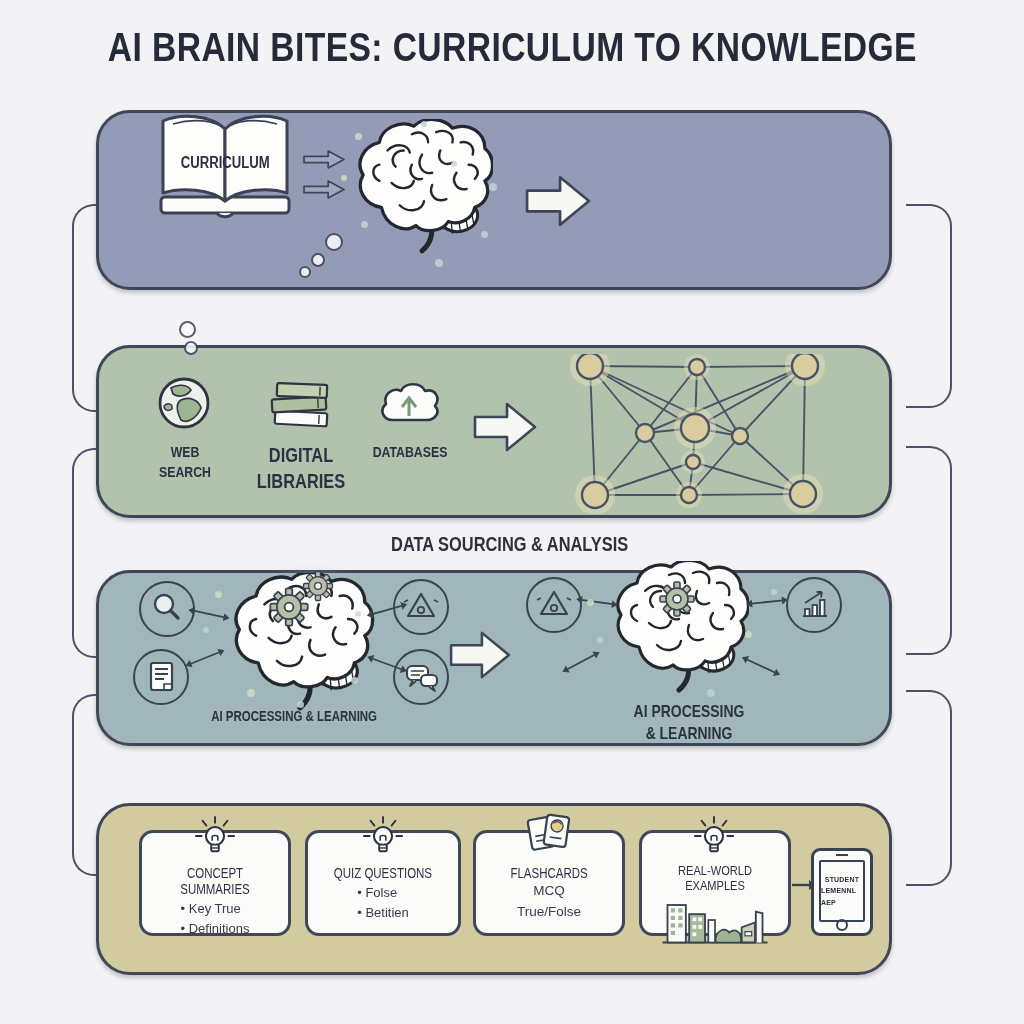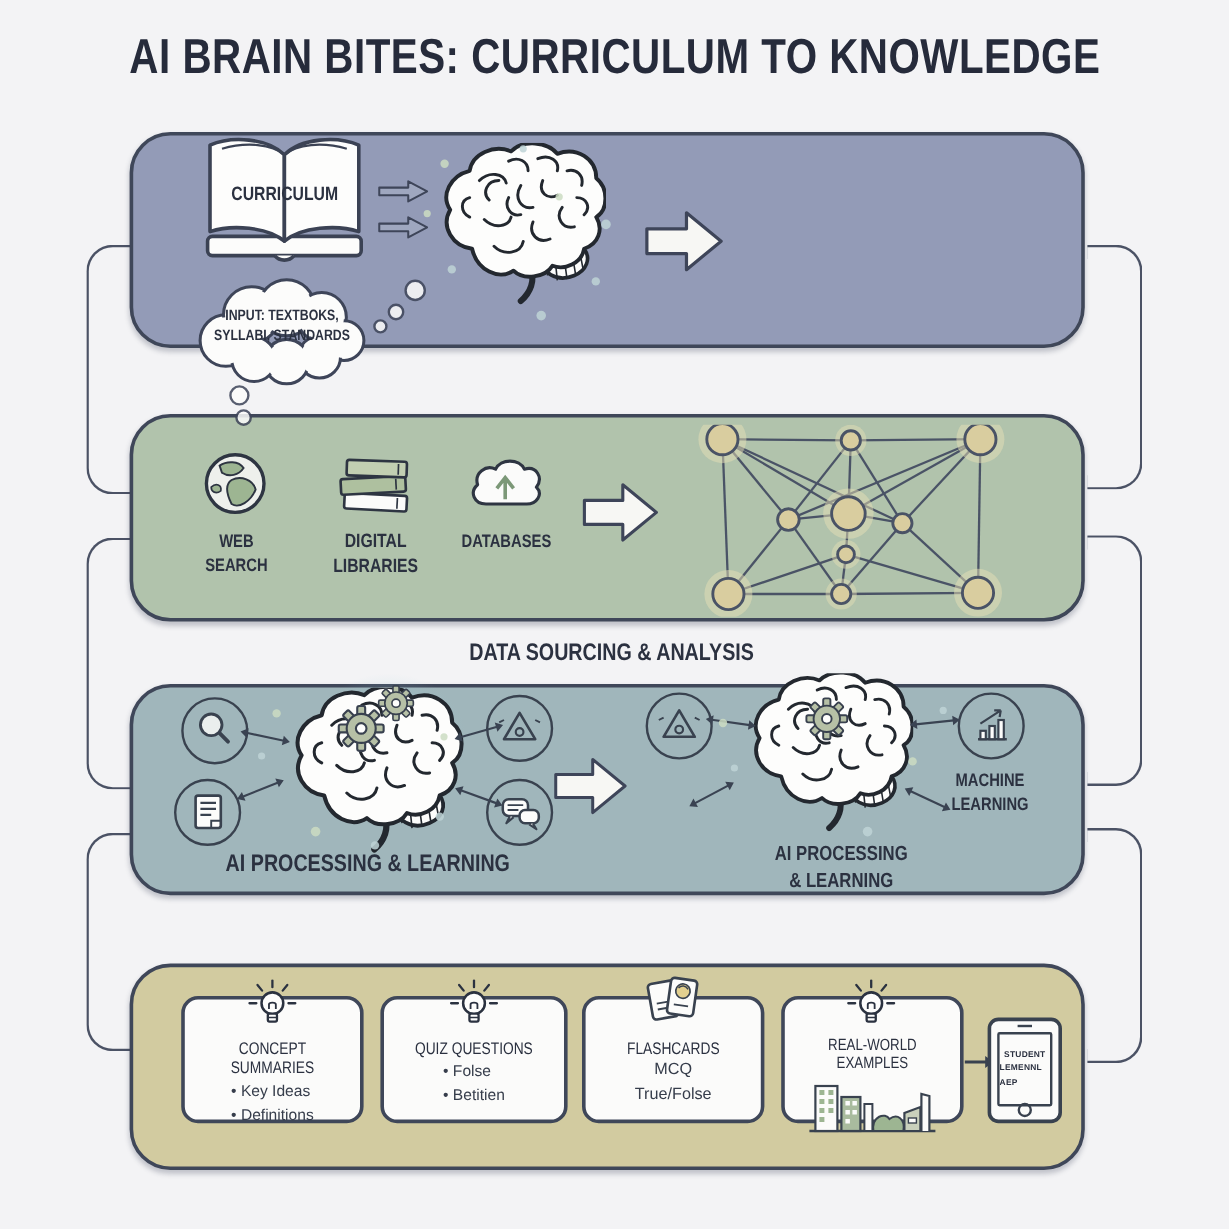--- a/index.html
+++ b/index.html
@@ -1,19 +1,19 @@
 <!DOCTYPE html>
 <html><head>
 <meta charset="utf-8">
 <style>
   html,body{margin:0;padding:0;}
   body{width:1024px;height:1024px;position:relative;background:#f3f3f5;
        font-family:"Liberation Sans", sans-serif;color:#2b3140;overflow:hidden;}
   .abs{position:absolute;}
-  .band{position:absolute;left:108px;width:796px;border:3px solid #3f4759;
+  .band{position:absolute;left:96px;width:796px;border:3px solid #3f4759;
         border-radius:34px;box-sizing:border-box;box-shadow:0 3px 4px rgba(60,70,90,.28);}
   .bracket{position:absolute;border:2.5px solid #4b5265;box-sizing:border-box;background:transparent;}
   .bracket.l{border-right:none;border-radius:22px 0 0 22px;left:72px;width:44px;}
   .bracket.r{border-left:none;border-radius:0 22px 22px 0;left:906px;width:46px;}
   .lbl{font-weight:bold;color:#2b3140;text-align:center;line-height:1.3;}
   .cond{transform:scaleX(.82);transform-origin:center;}
   .dot{position:absolute;border-radius:50%;opacity:.85;}
   .circ{position:absolute;width:52px;height:52px;border:2.6px solid #39424f;border-radius:50%;
         display:flex;align-items:center;justify-content:center;}
   .splash{position:absolute;border-radius:50%;
@@ -232,50 +232,41 @@
 
   <div class="dot" style="left:256px;top:20px;width:7px;height:7px;background:#cbdcc2;"></div>
   <div class="dot" style="left:322px;top:8px;width:6px;height:6px;background:#bed4d6;"></div>
   <div class="dot" style="left:352px;top:48px;width:6px;height:6px;background:#cbdcc2;"></div>
   <div class="dot" style="left:390px;top:70px;width:8px;height:8px;background:#bed4d6;"></div>
   <div class="dot" style="left:382px;top:118px;width:7px;height:7px;background:#bed4d6;"></div>
   <div class="dot" style="left:336px;top:146px;width:8px;height:8px;background:#bed4d6;"></div>
   <div class="dot" style="left:262px;top:108px;width:7px;height:7px;background:#bed4d6;"></div>
   <div class="dot" style="left:242px;top:62px;width:6px;height:6px;background:#cbdcc2;"></div>
 
-  <div class="abs" style="left:46px;top:116px;width:156px;height:94px;z-index:6;">
-    <svg class="abs" style="left:0;top:0;width:156px;height:94px;">
-        <use href="#cloudSym"></use>
-      </svg>
-    <div class="abs lbl" style="left:0;top:26px;width:156px;font-size:12.5px;">
-      <div class="cond">INPUT: TEXTBOKS,</div>
-      <div class="cond">SYLLABI, STANDARDS</div>
-    </div>
-  </div>
 
   <div class="dot" style="left:226px;top:120px;width:14px;height:14px;background:#fcfcfb;border:2.4px solid #3e4559;z-index:6;"></div>
   <div class="dot" style="left:212px;top:140px;width:10px;height:10px;background:#fcfcfb;border:2.2px solid #3e4559;z-index:6;"></div>
   <div class="dot" style="left:200px;top:153px;width:8px;height:8px;background:#fcfcfb;border:2px solid #3e4559;z-index:6;"></div>
 
   <div class="dot" style="left:80px;top:208px;width:13px;height:13px;background:#fcfcfb;border:2.4px solid #3e4559;z-index:6;"></div>
   <div class="dot" style="left:85px;top:228px;width:10px;height:10px;background:#fcfcfb;border:2.2px solid #3e4559;z-index:6;"></div>
 </div>
 
 <div class="band" style="top:345px;height:173px;background:#b1c3ac;">
   <svg class="abs" style="left:58px;top:28px;width:54px;height:54px;">
       <use href="#globeSym"></use>
     </svg>
   <div class="abs lbl" style="left:38px;top:94px;width:96px;font-size:15px;">
     <div class="cond">WEB</div>
     <div class="cond">SEARCH</div>
   </div>
   <svg class="abs" style="left:170px;top:24px;width:64px;height:60px;">
       <use href="#booksSym"></use>
     </svg>
-  <div class="abs lbl" style="left:146px;top:94px;width:112px;font-size:16px;">
+  <div class="abs lbl" style="left:146px;top:94px;width:112px;font-size:20px;">
     <div class="cond">DIGITAL</div>
     <div class="cond">LIBRARIES</div>
   </div>
   <svg class="abs" style="left:280px;top:32px;width:60px;height:46px;">
       <use href="#cloudDbSym"></use>
     </svg>
   <div class="abs lbl" style="left:258px;top:94px;width:106px;font-size:15px;">
     <div class="cond">DATABASES</div>
   </div>
   <svg class="abs" style="left:374px;top:52px;width:64px;height:54px;">
@@ -413,25 +404,21 @@
   <svg class="thin-arrow" style="left:460px;top:84px;transform:rotate(-28deg);">
       <use href="#thinArrowSym"></use>
     </svg>
   <svg class="thin-arrow" style="left:646px;top:24px;transform:rotate(-6deg);">
       <use href="#thinArrowSym"></use>
     </svg>
   <svg class="thin-arrow" style="left:640px;top:88px;transform:rotate(25deg);">
       <use href="#thinArrowSym"></use>
     </svg>
 
-  <div class="abs lbl" style="left:652px;top:68px;width:124px;font-size:15px;">
-    <div class="cond">MACHINE</div>
-    <div class="cond">LEARNING</div>
-  </div>
-  <div class="abs lbl" style="left:40px;top:134px;width:310px;font-size:20px;">
+  <div class="abs lbl" style="left:40px;top:134px;width:310px;font-size:14px;">
     <span class="cond" style="display:inline-block">AI PROCESSING &amp; LEARNING</span>
   </div>
   <div class="abs lbl" style="left:470px;top:128px;width:240px;font-size:17px;">
     <div class="cond">AI PROCESSING</div>
     <div class="cond">&amp; LEARNING</div>
   </div>
 
   <div class="dot" style="left:116px;top:18px;width:7px;height:7px;background:#cbdcc2;"></div>
   <div class="dot" style="left:104px;top:54px;width:6px;height:6px;background:#bed4d6;"></div>
   <div class="dot" style="left:148px;top:116px;width:8px;height:8px;background:#cbdcc2;"></div>
@@ -443,21 +430,21 @@
   <div class="dot" style="left:608px;top:116px;width:8px;height:8px;background:#bed4d6;"></div>
   <div class="dot" style="left:646px;top:58px;width:7px;height:7px;background:#cbdcc2;"></div>
   <div class="dot" style="left:672px;top:16px;width:6px;height:6px;background:#bed4d6;"></div>
 </div>
 
 <div class="band" style="top:803px;height:172px;background:#d2cba0;">
 
   <div class="card" style="left:40px;width:152px;">
     <div class="card-title"><span class="cond" style="display:inline-block">CONCEPT SUMMARIES</span></div>
     <div style="display:inline-block;text-align:left;margin-top:2px;">
-      <div class="bullet">Key Ideas</div>
+      <div class="bullet">Key True</div>
       <div class="bullet">Definitions</div>
     </div>
   </div>
 
   <div class="card" style="left:206px;width:156px;">
     <div class="card-title"><span class="cond" style="display:inline-block">QUIZ QUESTIONS</span></div>
     <div style="display:inline-block;text-align:left;margin-top:2px;">
       <div class="bullet">Folse</div>
       <div class="bullet">Betitien</div>
     </div>

